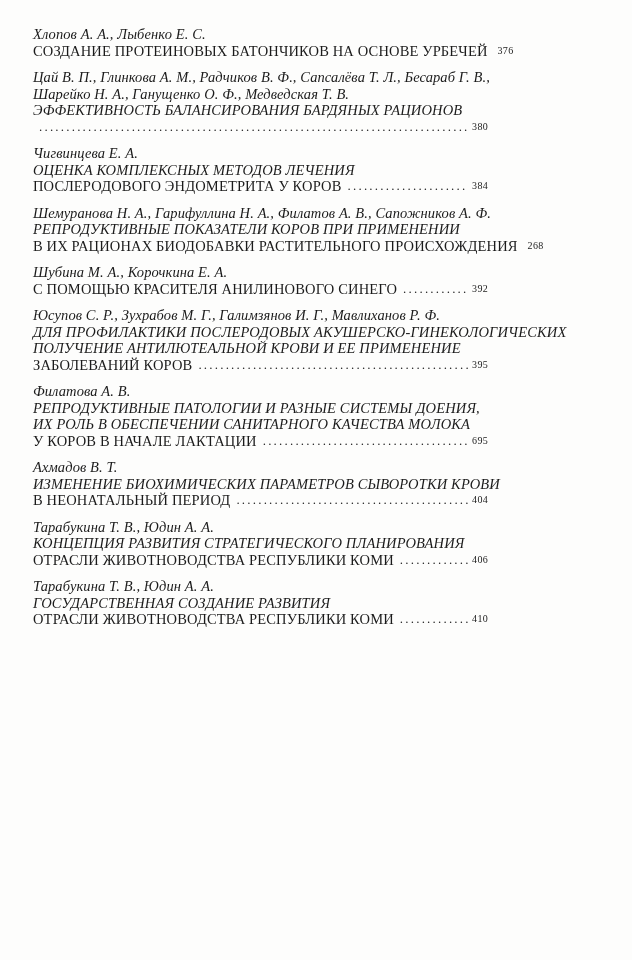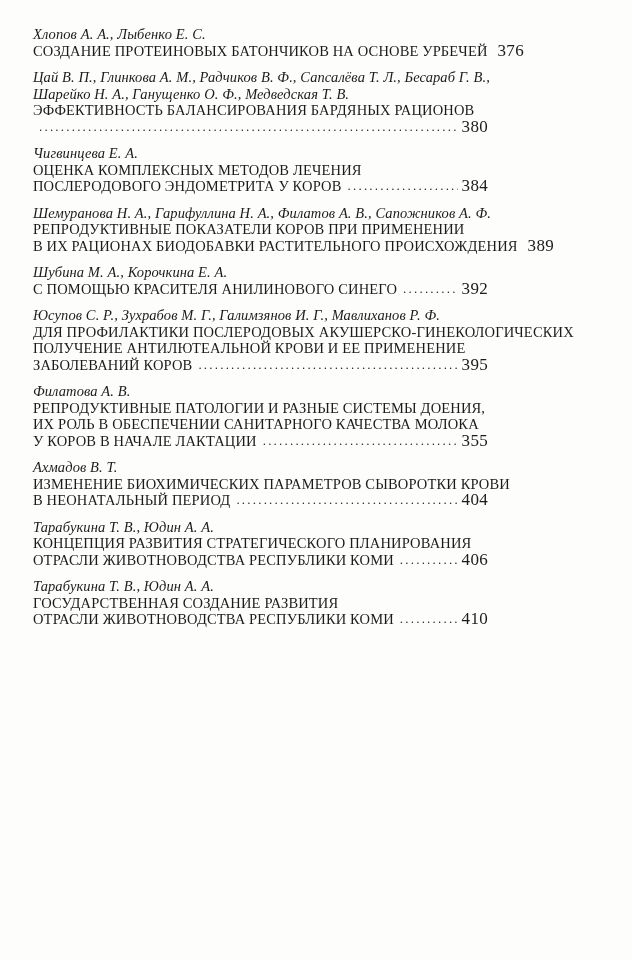--- a/index.html
+++ b/index.html
@@ -28,20 +28,21 @@
     font-size: 14.5px;
     line-height: 16.5px;
     letter-spacing: 0.1px;
     white-space: nowrap;
   }
   .title-line {
     font-size: 14.5px;
     line-height: 16.5px;
     letter-spacing: 0.15px;
     white-space: nowrap;
+    font-style: italic;
   }
   .title-last-row {
     display: flex;
     align-items: flex-start;
     font-size: 14.5px;
     line-height: 16.5px;
   }
   .title-text {
     letter-spacing: 0.15px;
     white-space: nowrap;
@@ -52,21 +53,21 @@
     overflow: hidden;
     white-space: nowrap;
     letter-spacing: 2.2px;
     color: #2a2a2a;
     margin: 0 4px 0 6px;
     font-size: 13px;
   }
   .page-number {
     flex: 0 0 auto;
     text-align: right;
-    font-size: 17px;
+    font-size: 10px;
     letter-spacing: 0.3px;
   }
 </style>
 </head>
 <body>
 
 <div class="page">
   <div>
       <div class="entry">
         <div class="authors-line">Хлопов А. А., Лыбенко Е. С.</div>
@@ -93,21 +94,21 @@
           <span class="dot-leader">....................................................................................................................................................................................</span>
           <span class="page-number">384</span>
         </div>
       </div>
       <div class="entry">
         <div class="authors-line">Шемуранова Н. А., Гарифуллина Н. А., Филатов А. В., Сапожников А. Ф.</div>
         <div class="title-line">РЕПРОДУКТИВНЫЕ ПОКАЗАТЕЛИ КОРОВ ПРИ ПРИМЕНЕНИИ</div>
         <div class="title-last-row">
           <span class="title-text">В ИХ РАЦИОНАХ БИОДОБАВКИ РАСТИТЕЛЬНОГО ПРОИСХОЖДЕНИЯ</span>
           <span class="dot-leader">....................................................................................................................................................................................</span>
-          <span class="page-number">389</span>
+          <span class="page-number">268</span>
         </div>
       </div>
       <div class="entry">
         <div class="authors-line">Шубина М. А., Корочкина Е. А.</div>
         <div class="title-last-row">
           <span class="title-text">С ПОМОЩЬЮ КРАСИТЕЛЯ АНИЛИНОВОГО СИНЕГО</span>
           <span class="dot-leader">....................................................................................................................................................................................</span>
           <span class="page-number">392</span>
         </div>
       </div>
@@ -121,21 +122,21 @@
           <span class="page-number">395</span>
         </div>
       </div>
       <div class="entry">
         <div class="authors-line">Филатова А. В.</div>
         <div class="title-line">РЕПРОДУКТИВНЫЕ ПАТОЛОГИИ И РАЗНЫЕ СИСТЕМЫ ДОЕНИЯ,</div>
         <div class="title-line">ИХ РОЛЬ В ОБЕСПЕЧЕНИИ САНИТАРНОГО КАЧЕСТВА МОЛОКА</div>
         <div class="title-last-row">
           <span class="title-text">У КОРОВ В НАЧАЛЕ ЛАКТАЦИИ</span>
           <span class="dot-leader">....................................................................................................................................................................................</span>
-          <span class="page-number">355</span>
+          <span class="page-number">695</span>
         </div>
       </div>
       <div class="entry">
         <div class="authors-line">Ахмадов В. Т.</div>
         <div class="title-line">ИЗМЕНЕНИЕ БИОХИМИЧЕСКИХ ПАРАМЕТРОВ СЫВОРОТКИ КРОВИ</div>
         <div class="title-last-row">
           <span class="title-text">В НЕОНАТАЛЬНЫЙ ПЕРИОД</span>
           <span class="dot-leader">....................................................................................................................................................................................</span>
           <span class="page-number">404</span>
         </div>

